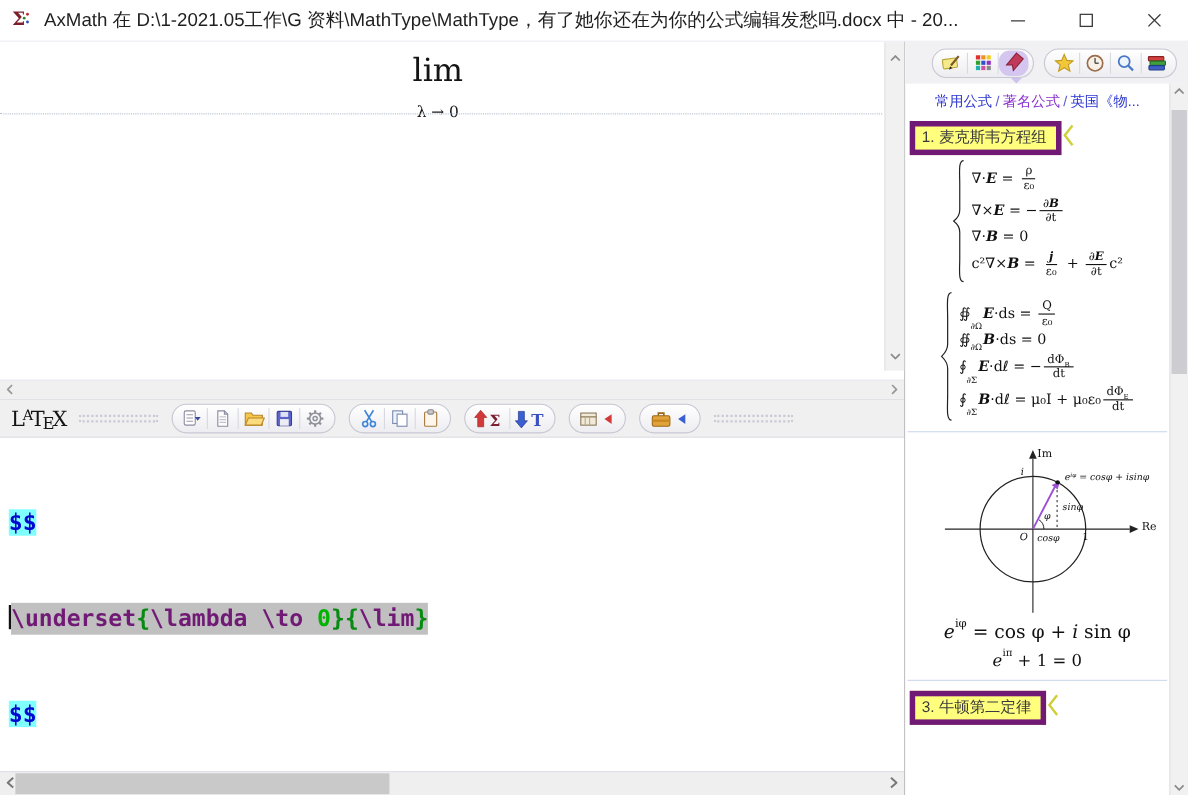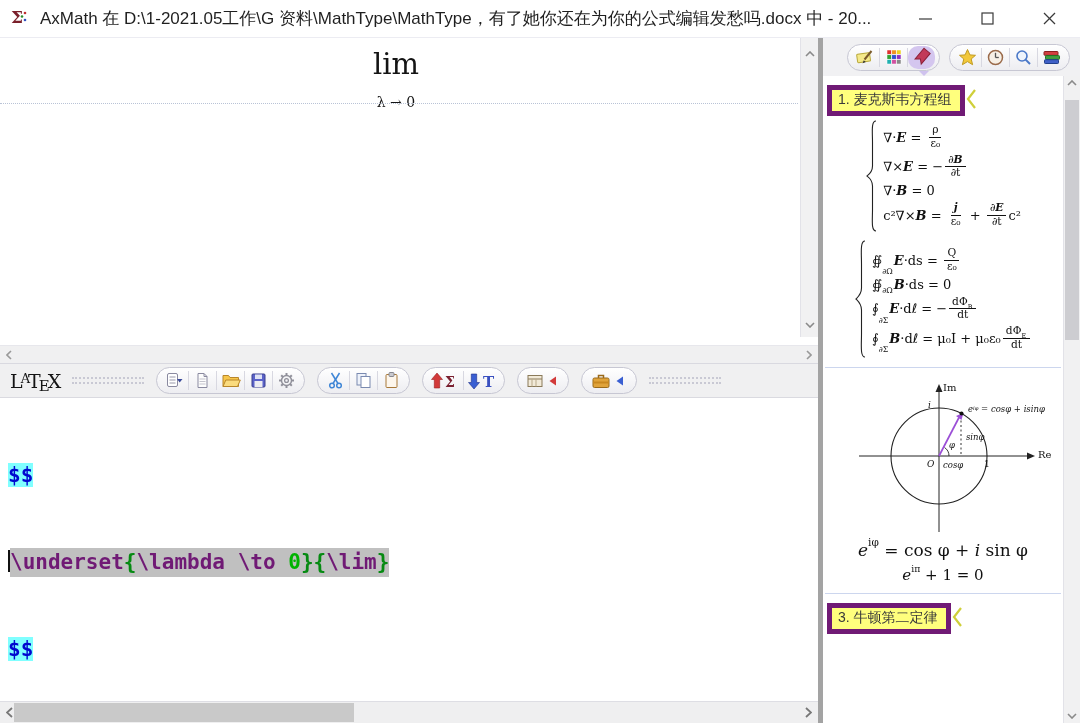--- a/index.html
+++ b/index.html
@@ -8,21 +8,21 @@
   .window{width:1080px;height:723px;display:flex;flex-direction:column;background:#fff}
 
   
   .titlebar{height:38px;display:flex;align-items:center;padding:0 0 0 10px;background:#fff;border-bottom:1px solid #ececf2}
   .titlebar .ttext{flex:1;font-size:17px;color:#1f1f1f;margin-left:8px;white-space:nowrap;overflow:hidden}
   .winctl{display:flex;align-items:center;height:100%}
   .wbtn{width:62px;height:100%;display:flex;align-items:center;justify-content:center;color:#3a3a3a}
 
   
   .main{flex:1;display:flex;min-height:0}
-  .left{width:964px;display:flex;flex-direction:column;border-right:5px solid #a3a3a3;min-height:0}
+  .left{width:964px;display:flex;flex-direction:column;border-right:1px solid #a3a3a3;min-height:0}
   .sidebar{flex:1;display:flex;flex-direction:column;position:relative;background:#fff;min-height:0}
 
   
   .preview{height:307px;position:relative;background:#fff}
   .pv-formula{position:absolute;left:0;right:26px;top:10px;text-align:center;
     font-family:"DejaVu Serif","DejaVu Sans",serif;color:#141414;cursor:text}
   .pv-lim{font-size:29px;line-height:32px}
   .pv-sub{font-size:14px;margin-top:14px}
   .dotline{position:absolute;left:0;right:20px;top:65px;border-top:1px dotted #b9c3d6}
   .vscroll{position:absolute;right:0;top:0;bottom:8px;width:18px;background:#f1f1f2;border-left:1px solid #e2e2e8;
@@ -378,20 +378,23 @@
                 <rect x="3.5" y="7.6" width="14" height="3.8" rx="0.8" fill="#40a040" stroke="#207020"></rect>
                 <rect x="2.5" y="11.7" width="14" height="3.8" rx="0.8" fill="#4060c8" stroke="#203f8a"></rect>
               </svg>
           </span>
         </span>
         <span class="tab-pointer"></span>
       </div>
 
       <div class="side-body">
 
+        <div class="breadcrumb">
+          <span class="bc-a">常用公式</span><span class="bc-s">/</span><span class="bc-b">著名公式</span><span class="bc-s">/</span><span class="bc-a">英国《物...</span>
+        </div>
 
 
         <div class="tagrow">
           <span class="tag">1. 麦克斯韦方程组</span>
           <span class="tagchev"><svg width="11" height="22">
                 <polyline points="9,2 2,11 9,20" fill="none" stroke="#cfcf3a" stroke-width="2.2"></polyline>
               </svg></span>
         </div>
         <div class="eqsys">
           <svg width="13" height="112">

